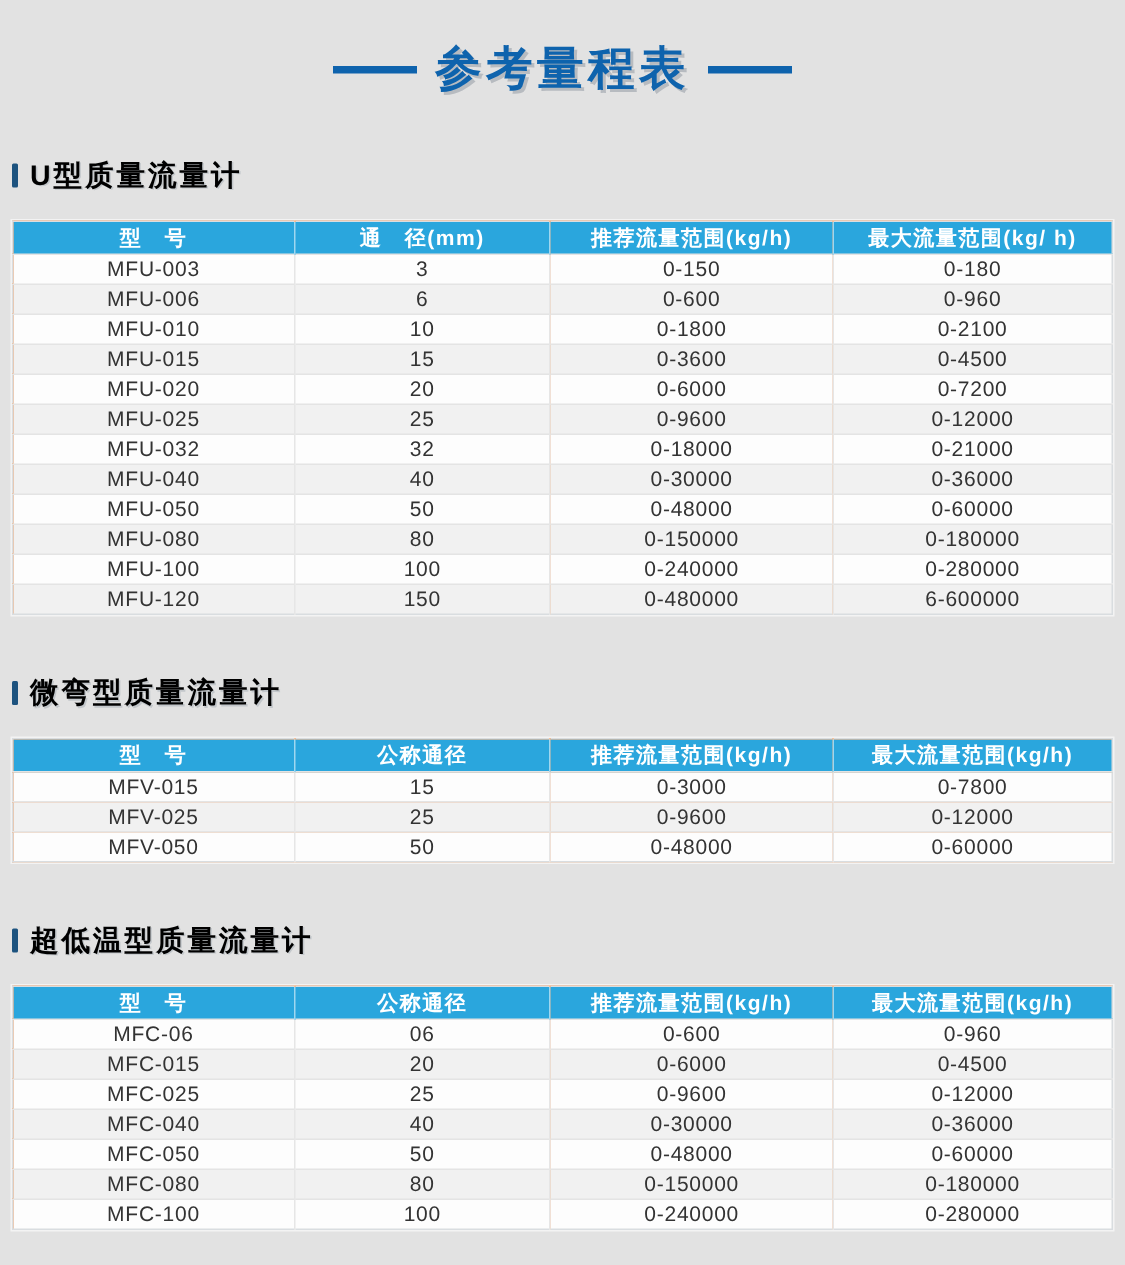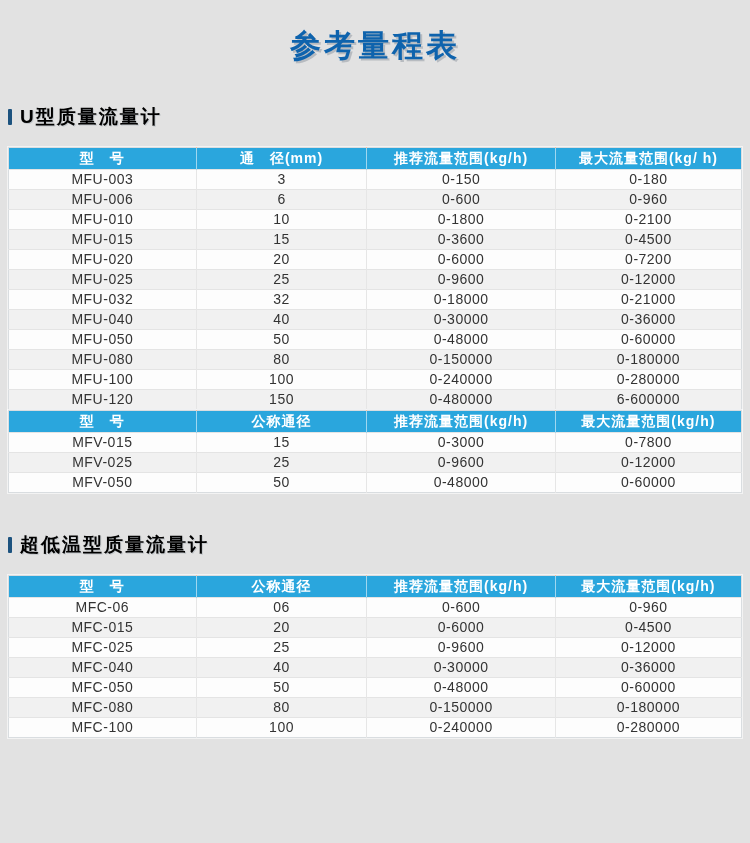--- a/index.html
+++ b/index.html
@@ -13,21 +13,20 @@
     overflow: hidden;
   }
   
   .title-wrap {
     display: flex;
     justify-content: center;
     align-items: center;
     padding-top: 27px;
     gap: 12px;
     height: 65px;
-    flex-direction: column;
   }
   .title-dash {
     width: 56px;
     height: 5px;
     background: #0e63ad;
   }
   .title-text {
     font-size: 31px;
     font-weight: bold;
     color: #0e63ad;
@@ -199,20 +198,24 @@
             <td>MFU-120</td>
             <td>150</td>
             <td>0-480000</td>
             <td>6-600000</td>
           </tr>
         </tbody>
     </table>
   </section>
 
   <section class="section">
+    <div class="section-title">
+      <span class="bar"></span>
+      <span class="label">微弯型质量流量计</span>
+    </div>
     <table class="spec-table">
       <colgroup>
         <col class="c1">
           <col class="c2">
           <col class="c3">
           <col class="c4">
       </colgroup>
       <thead>
         <tr>
             <th>型　号</th>

